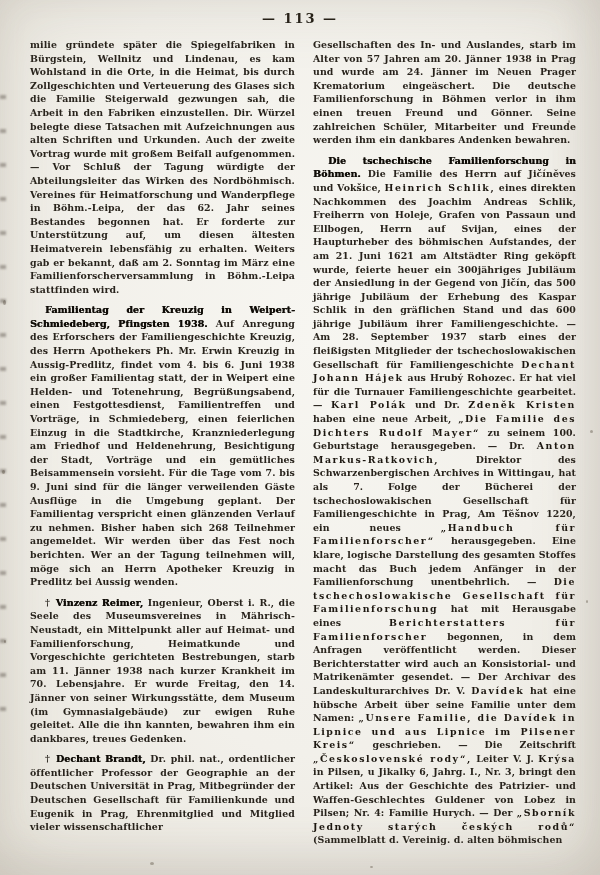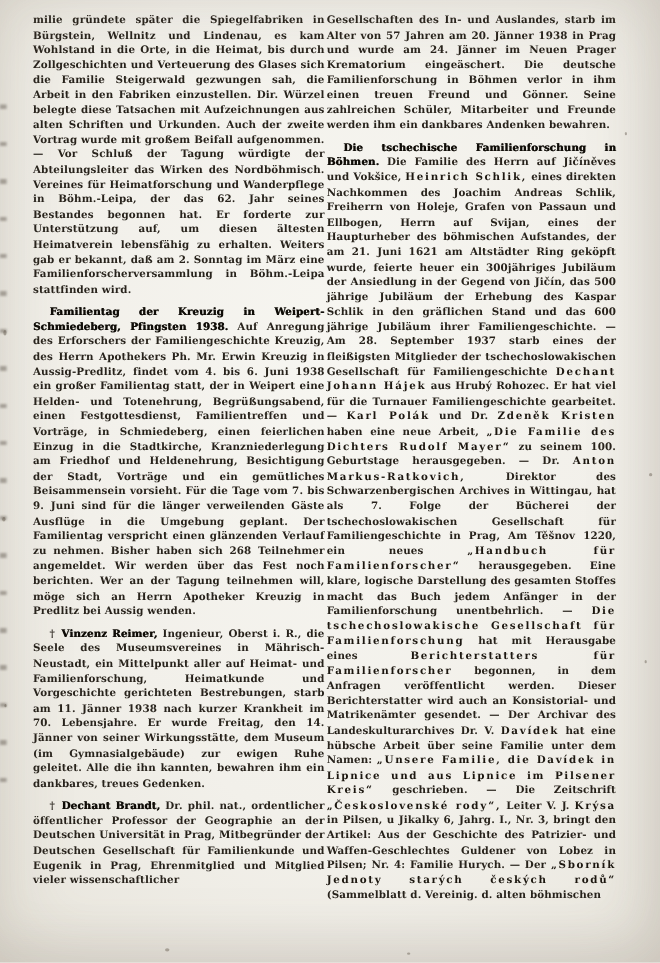--- a/index.html
+++ b/index.html
@@ -6,21 +6,21 @@
   .page{
     position:relative;width:600px;height:875px;overflow:hidden;box-sizing:border-box;
     background:radial-gradient(ellipse at 52% 38%, #f7f6f1 0%, #f2f0ea 55%, #e8e5dc 100%);
     font-family:"DejaVu Serif","Liberation Serif",serif;
     font-weight:700;color:#28231c;
   }
   .page-number{
     text-align:center;padding-top:11px;font-size:13px;letter-spacing:2px;color:#231e16;
   }
   .columns{
-    display:flex;gap:2px;padding:12px 22px 0 30px;box-sizing:border-box;
+    display:flex;gap:18px;padding:12px 22px 0 30px;box-sizing:border-box;
   }
   .column{
     text-align:justify;font-size:9.4px;line-height:13.6px;
     letter-spacing:0.1px;hyphens:auto;-webkit-hyphens:auto;
   }
   .column.left{width:265px;}
   .column.right{width:263px;}
   .para{margin:0;text-indent:0;}
   .para.indent{text-indent:15px;margin-top:7px;}
   .seg-normal{}
@@ -43,20 +43,21 @@
   .s8{left:568px;top:120px;width:2px;height:3px;}
   .vignette{
     position:absolute;inset:0;pointer-events:none;
     box-shadow:inset 0 0 70px rgba(120,110,95,.18), inset -12px -18px 40px rgba(120,110,95,.12);
   }
 </style>
 </head>
 <body>
 
 <div class="page">
+  <div class="page-number">— 113 —</div>
   <div class="columns">
     <div class="column left">
         <p class="para"><span class="seg-normal">milie gründete später die Spiegelfabriken in Bürgstein, Wellnitz und Lindenau, es kam Wohlstand in die Orte, in die Heimat, bis durch Zollgeschichten und Verteuerung des Glases sich die Familie Steigerwald gezwungen sah, die Arbeit in den Fabriken einzustellen. Dir. Würzel belegte diese Tatsachen mit Aufzeichnungen aus alten Schriften und Urkunden. Auch der zweite Vortrag wurde mit großem Beifall aufgenommen. — Vor Schluß der Tagung würdigte der Abteilungsleiter das Wirken des Nordböhmisch. Vereines für Heimatforschung und Wanderpflege in Böhm.-Leipa, der das 62. Jahr seines Bestandes begonnen hat. Er forderte zur Unterstützung auf, um diesen ältesten Heimatverein lebensfähig zu erhalten. Weiters gab er bekannt, daß am 2. Sonntag im März eine Familienforscherversammlung in Böhm.-Leipa stattfinden wird.</span></p>
         <p class="para indent"><span class="seg-bold">Familientag der Kreuzig in Weipert-Schmiedeberg, Pfingsten 1938.</span><span class="seg-normal"> Auf Anregung des Erforschers der Familiengeschichte Kreuzig, des Herrn Apothekers Ph. Mr. Erwin Kreuzig in Aussig-Predlitz, findet vom 4. bis 6. Juni 1938 ein großer Familientag statt, der in Weipert eine Helden- und Totenehrung, Begrüßungsabend, einen Festgottesdienst, Familientreffen und Vorträge, in Schmiedeberg, einen feierlichen Einzug in die Stadtkirche, Kranzniederlegung am Friedhof und Heldenehrung, Besichtigung der Stadt, Vorträge und ein gemütliches Beisammensein vorsieht. Für die Tage vom 7. bis 9. Juni sind für die länger verweilenden Gäste Ausflüge in die Umgebung geplant. Der Familientag verspricht einen glänzenden Verlauf zu nehmen. Bisher haben sich 268 Teilnehmer angemeldet. Wir werden über das Fest noch berichten. Wer an der Tagung teilnehmen will, möge sich an Herrn Apotheker Kreuzig in Predlitz bei Aussig wenden.</span></p>
         <p class="para indent"><span class="seg-normal">† </span><span class="seg-bold">Vinzenz Reimer,</span><span class="seg-normal"> Ingenieur, Oberst i. R., die Seele des Museumsvereines in Mährisch-Neustadt, ein Mittelpunkt aller auf Heimat- und Familienforschung, Heimatkunde und Vorgeschichte gerichteten Bestrebungen, starb am 11. Jänner 1938 nach kurzer Krankheit im 70. Lebensjahre. Er wurde Freitag, den 14. Jänner von seiner Wirkungsstätte, dem Museum (im Gymnasialgebäude) zur ewigen Ruhe geleitet. Alle die ihn kannten, bewahren ihm ein dankbares, treues Gedenken.</span></p>
         <p class="para indent"><span class="seg-normal">† </span><span class="seg-bold">Dechant Brandt,</span><span class="seg-normal"> Dr. phil. nat., ordentlicher öffentlicher Professor der Geographie an der Deutschen Universität in Prag, Mitbegründer der Deutschen Gesellschaft für Familienkunde und Eugenik in Prag, Ehrenmitglied und Mitglied vieler wissenschaftlicher</span></p>
       </div>
     <div class="column right">
         <p class="para"><span class="seg-normal">Gesellschaften des In- und Auslandes, starb im Alter von 57 Jahren am 20. Jänner 1938 in Prag und wurde am 24. Jänner im Neuen Prager Krematorium eingeäschert. Die deutsche Familienforschung in Böhmen verlor in ihm einen treuen Freund und Gönner. Seine zahlreichen Schüler, Mitarbeiter und Freunde werden ihm ein dankbares Andenken bewahren.</span></p>
         <p class="para indent"><span class="seg-bold">Die tschechische Familienforschung in Böhmen.</span><span class="seg-normal"> Die Familie des Herrn auf Jičíněves und Vokšice, </span><span class="seg-spaced">Heinrich Schlik,</span><span class="seg-normal"> eines direkten Nachkommen des Joachim Andreas Schlik, Freiherrn von Holeje, Grafen von Passaun und Ellbogen, Herrn auf Svijan, eines der Haupturheber des böhmischen Aufstandes, der am 21. Juni 1621 am Altstädter Ring geköpft wurde, feierte heuer ein 300jähriges Jubiläum der Ansiedlung in der Gegend von Jičín, das 500 jährige Jubiläum der Erhebung des Kaspar Schlik in den gräflichen Stand und das 600 jährige Jubiläum ihrer Familiengeschichte. — Am 28. September 1937 starb eines der fleißigsten Mitglieder der tschechoslowakischen Gesellschaft für Familiengeschichte </span><span class="seg-spaced">Dechant Johann Hájek</span><span class="seg-normal"> aus Hrubý Rohozec. Er hat viel für die Turnauer Familiengeschichte gearbeitet. — </span><span class="seg-spaced">Karl Polák</span><span class="seg-normal"> und Dr. </span><span class="seg-spaced">Zdeněk Kristen</span><span class="seg-normal"> haben eine neue Arbeit, </span><span class="seg-spaced">„Die Familie des Dichters Rudolf Mayer“</span><span class="seg-normal"> zu seinem 100. Geburtstage herausgegeben. — Dr. </span><span class="seg-spaced">Anton Markus-Ratkovich,</span><span class="seg-normal"> Direktor des Schwarzenbergischen Archives in Wittingau, hat als 7. Folge der Bücherei der tschechoslowakischen Gesellschaft für Familiengeschichte in Prag, Am Těšnov 1220, ein neues </span><span class="seg-spaced">„Handbuch für Familienforscher“</span><span class="seg-normal"> herausgegeben. Eine klare, logische Darstellung des gesamten Stoffes macht das Buch jedem Anfänger in der Familienforschung unentbehrlich. — </span><span class="seg-spaced">Die tschechoslowakische Gesellschaft für Familienforschung</span><span class="seg-normal"> hat mit Herausgabe eines </span><span class="seg-spaced">Berichterstatters für Familienforscher</span><span class="seg-normal"> begonnen, in dem Anfragen veröffentlicht werden. Dieser Berichterstatter wird auch an Konsistorial- und Matrikenämter gesendet. — Der Archivar des Landeskulturarchives Dr. V. </span><span class="seg-spaced">Davídek</span><span class="seg-normal"> hat eine hübsche Arbeit über seine Familie unter dem Namen: </span><span class="seg-spaced">„Unsere Familie, die Davídek in Lipnice und aus Lipnice im Pilsener Kreis“</span><span class="seg-normal"> geschrieben. — Die Zeitschrift </span><span class="seg-spaced">„Československé rody“,</span><span class="seg-normal"> Leiter V. J. </span><span class="seg-spaced">Krýsa</span><span class="seg-normal"> in Pilsen, u Jikalky 6, Jahrg. I., Nr. 3, bringt den Artikel: Aus der Geschichte des Patrizier- und Waffen-Geschlechtes Guldener von Lobez in Pilsen; Nr. 4: Familie Hurych. — Der </span><span class="seg-spaced">„Sborník Jednoty starých českých rodů“</span><span class="seg-normal"> (Sammelblatt d. Vereinig. d. alten böhmischen</span></p>

